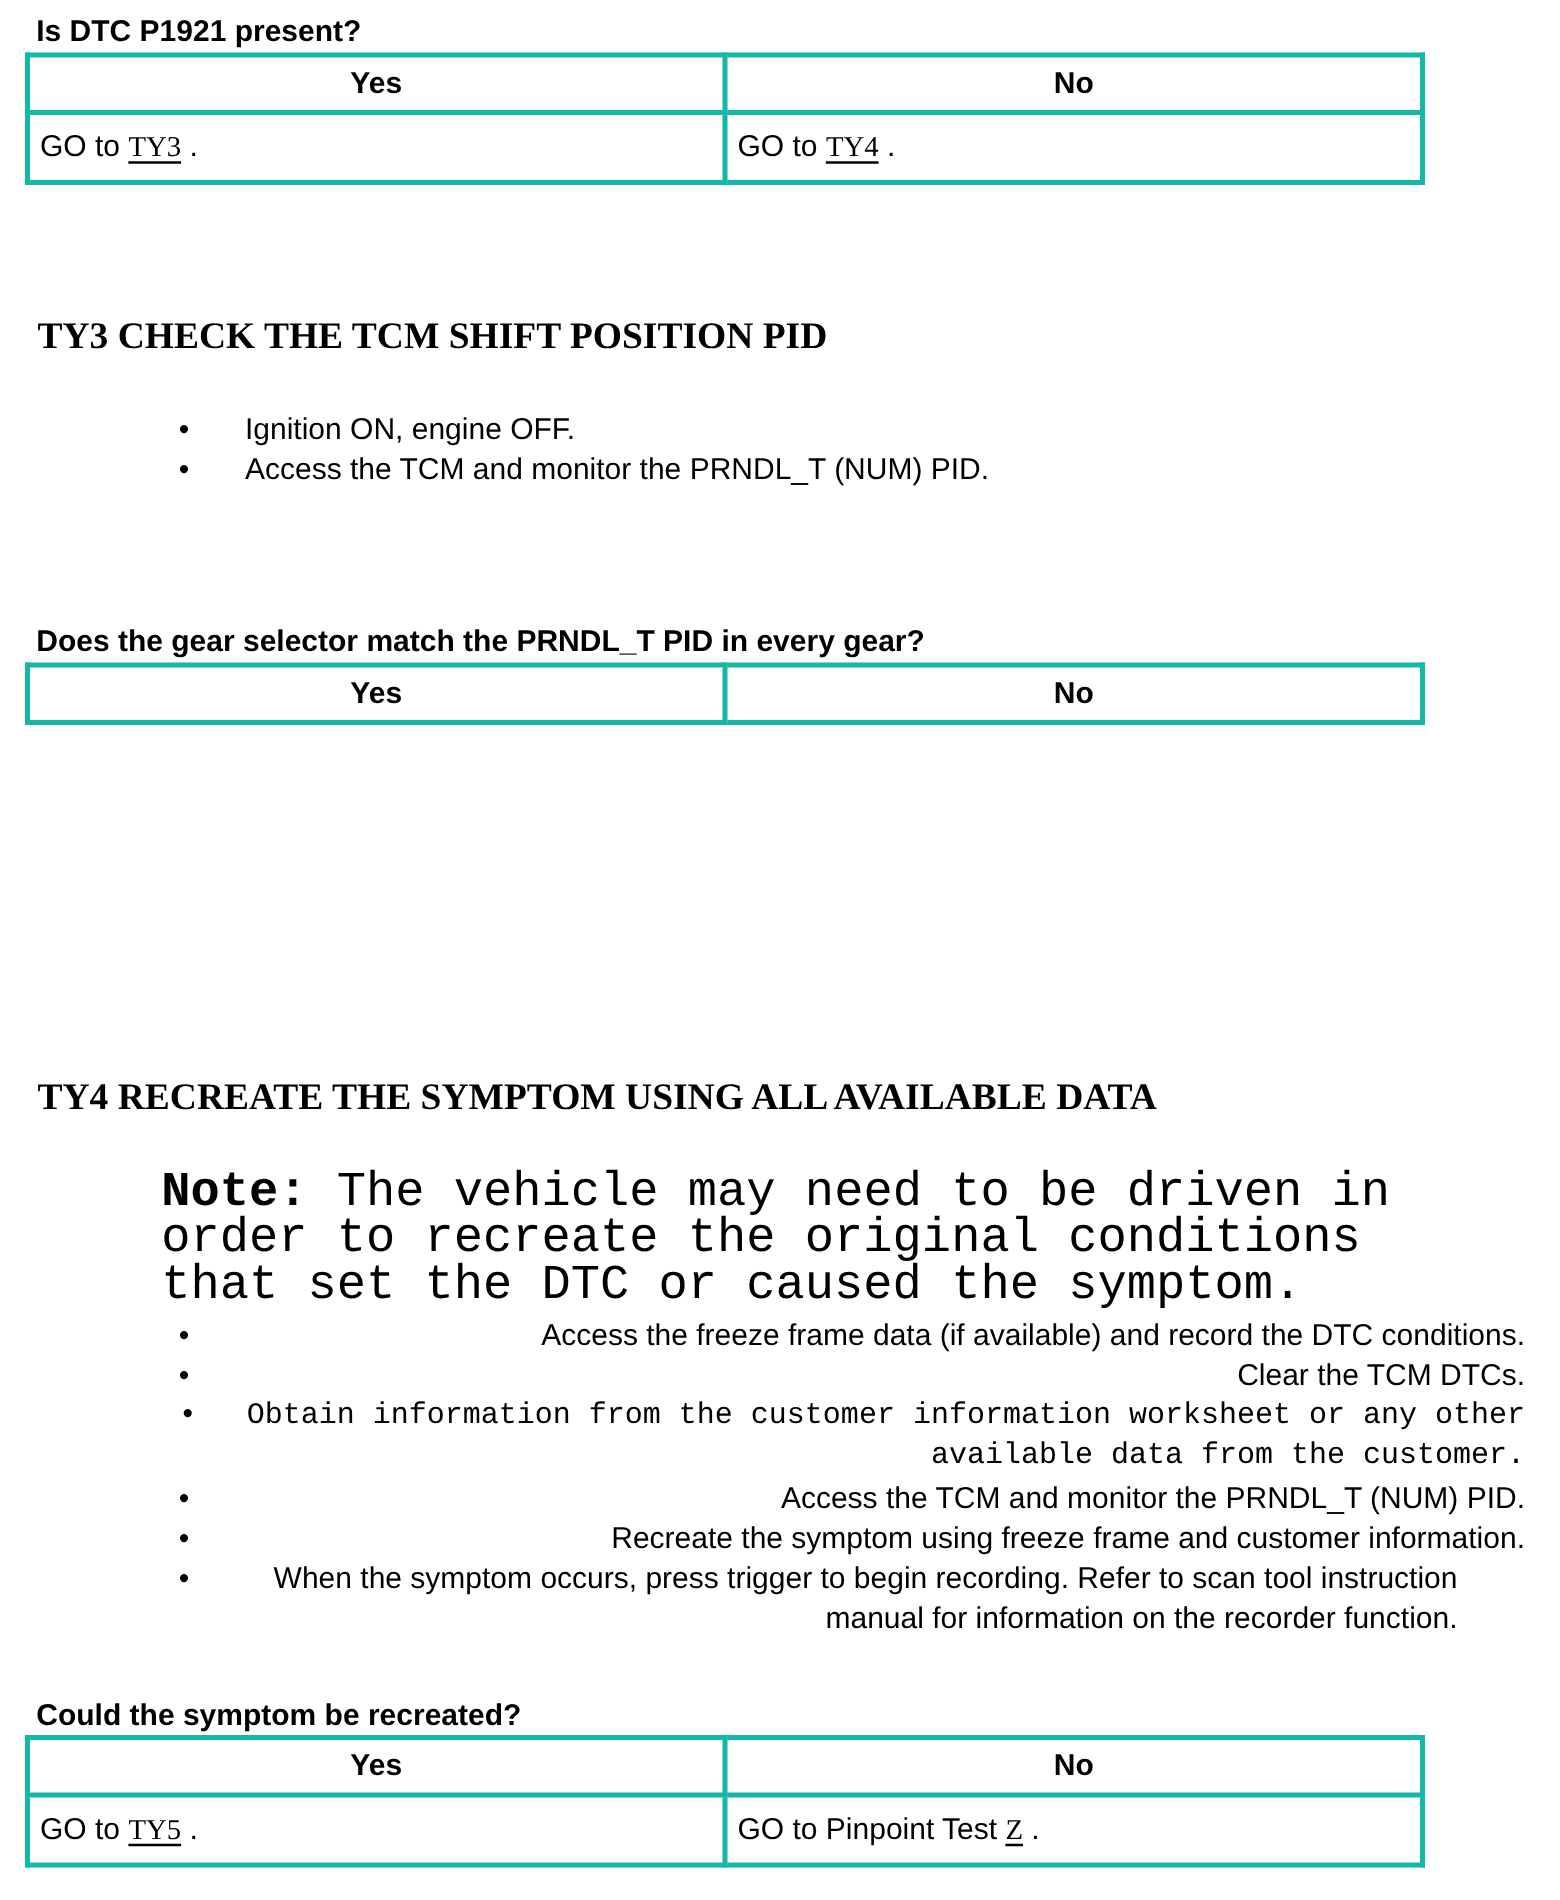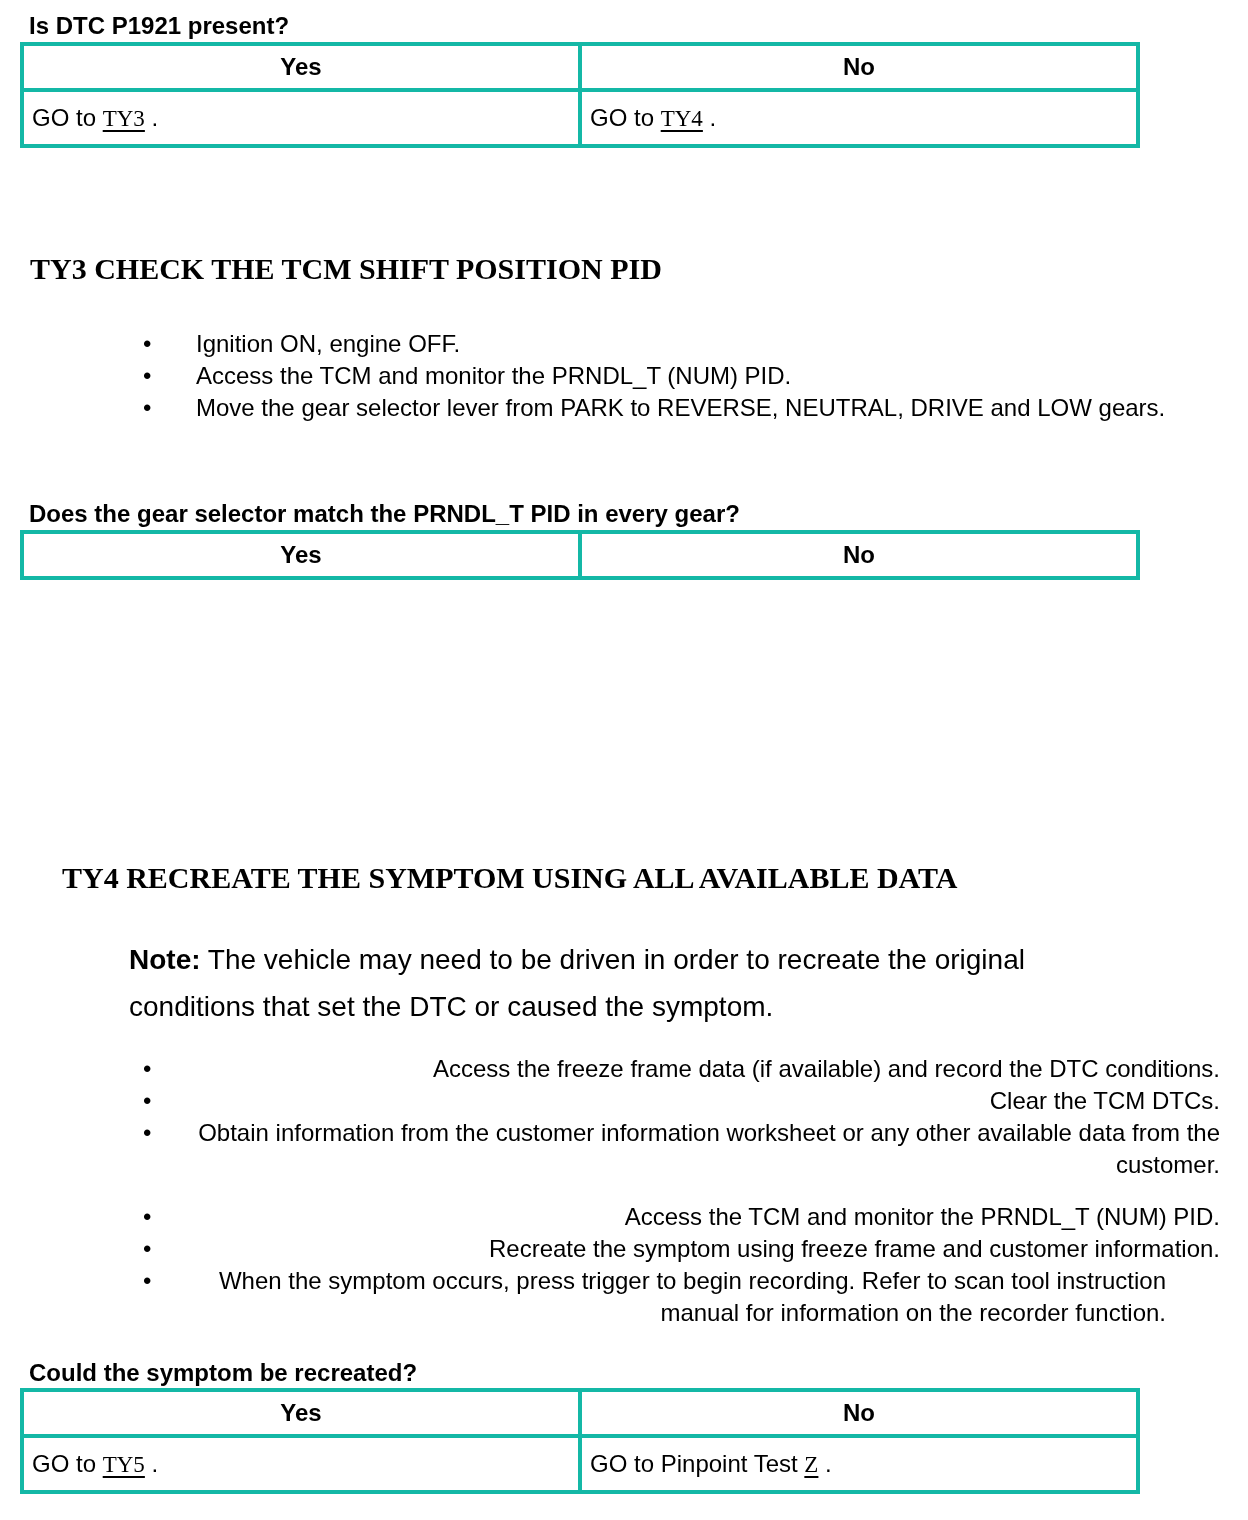--- a/index.html
+++ b/index.html
@@ -8,22 +8,22 @@
     .question { font-family: "Liberation Sans", sans-serif; font-weight: bold; font-size: 24px; line-height: 28px; left: 29px; white-space: nowrap; }
     .heading { font-family: "Liberation Serif", serif; font-weight: bold; font-size: 30px; line-height: 34px; left: 30px; white-space: nowrap; }
     table.yn { position: absolute; left: 20px; width: 1120px; border-collapse: collapse; table-layout: fixed; }
     table.yn td, table.yn th { border: 4px solid #14b8a6; padding: 0 8px; font-family: "Liberation Sans", sans-serif; font-size: 24px; }
     table.yn th { font-weight: bold; text-align: center; height: 42px; }
     table.yn td { font-weight: normal; text-align: left; vertical-align: middle; }
     .link { font-family: "Liberation Serif", serif; font-size: 23px; text-decoration: underline; text-decoration-thickness: 2px; text-underline-offset: 4px; }
     ul.bullets { position: absolute; left: 140px; margin: 0; padding: 0; list-style: none; font-family: "Liberation Sans", sans-serif; font-size: 24px; line-height: 32px; width: 1080px; }
     ul.bullets li { position: relative; padding-left: 56px; }
     ul.bullets li::before { content: "\2022"; position: absolute; left: 3px; top: 0; font-size: 24px; }
-    ul.bullets li.wrap2 { margin-bottom: 20px; }
-    .note { left: 129px; font-family: Liberation Sans, sans-serif; font-size: 28px; line-height: 47px; width: 1000px; }
+    ul.bullets li.wrap2 { margin-bottom: 2px; font-family: Liberation Mono, monospace; }
+    .note { left: 129px; font-family: Liberation Mono, monospace; font-size: 39px; line-height: 37px; width: 1000px; }
     .note b { font-weight: bold; }
   </style>
 </head>
 <body>
 
 <div class="abs question" style="top:12px;">Is DTC P1921 present?</div>
 <table class="yn" style="top:42px;">
   <tbody>
       <tr>
     <th>Yes</th>
@@ -41,34 +41,33 @@
       <span>.</span>
     </td>
   </tr>
 </tbody>
   </table>
 
 <div class="abs heading" style="top:252px;">TY3 CHECK THE TCM SHIFT POSITION PID</div>
 <ul class="bullets" style="top:328px;">
   <li>Ignition ON, engine OFF.</li>
   <li>Access the TCM and monitor the PRNDL_T (NUM) PID.</li>
-  <li style="width:980px;">Move the gear selector lever from PARK to REVERSE, NEUTRAL, DRIVE and LOW gears.</li>
 </ul>
 
 <div class="abs question" style="top:500px;">Does the gear selector match the PRNDL_T PID in every gear?</div>
 <table class="yn" style="top:530px;">
   <tbody>
       <tr>
     <th>Yes</th>
     <th>No</th>
   </tr>
 </tbody>
   </table>
 
-<div class="abs heading" style="top:861px;margin-left:32px;">TY4 RECREATE THE SYMPTOM USING ALL AVAILABLE DATA</div>
+<div class="abs heading" style="top:861px;">TY4 RECREATE THE SYMPTOM USING ALL AVAILABLE DATA</div>
 <div class="abs note" style="top:936px;">
   <b>Note:</b>
   <span>The vehicle may need to be driven in order to recreate the original conditions that set the DTC or caused the symptom.</span>
 </div>
 <ul class="bullets" style="top:1053px;text-align:right;">
   <li>Access the freeze frame data (if available) and record the DTC conditions.</li>
   <li>Clear the TCM DTCs.</li>
   <li class="wrap2">Obtain information from the customer information worksheet or any other available data from the customer.</li>
   <li>Access the TCM and monitor the PRNDL_T (NUM) PID.</li>
   <li>Recreate the symptom using freeze frame and customer information.</li>

